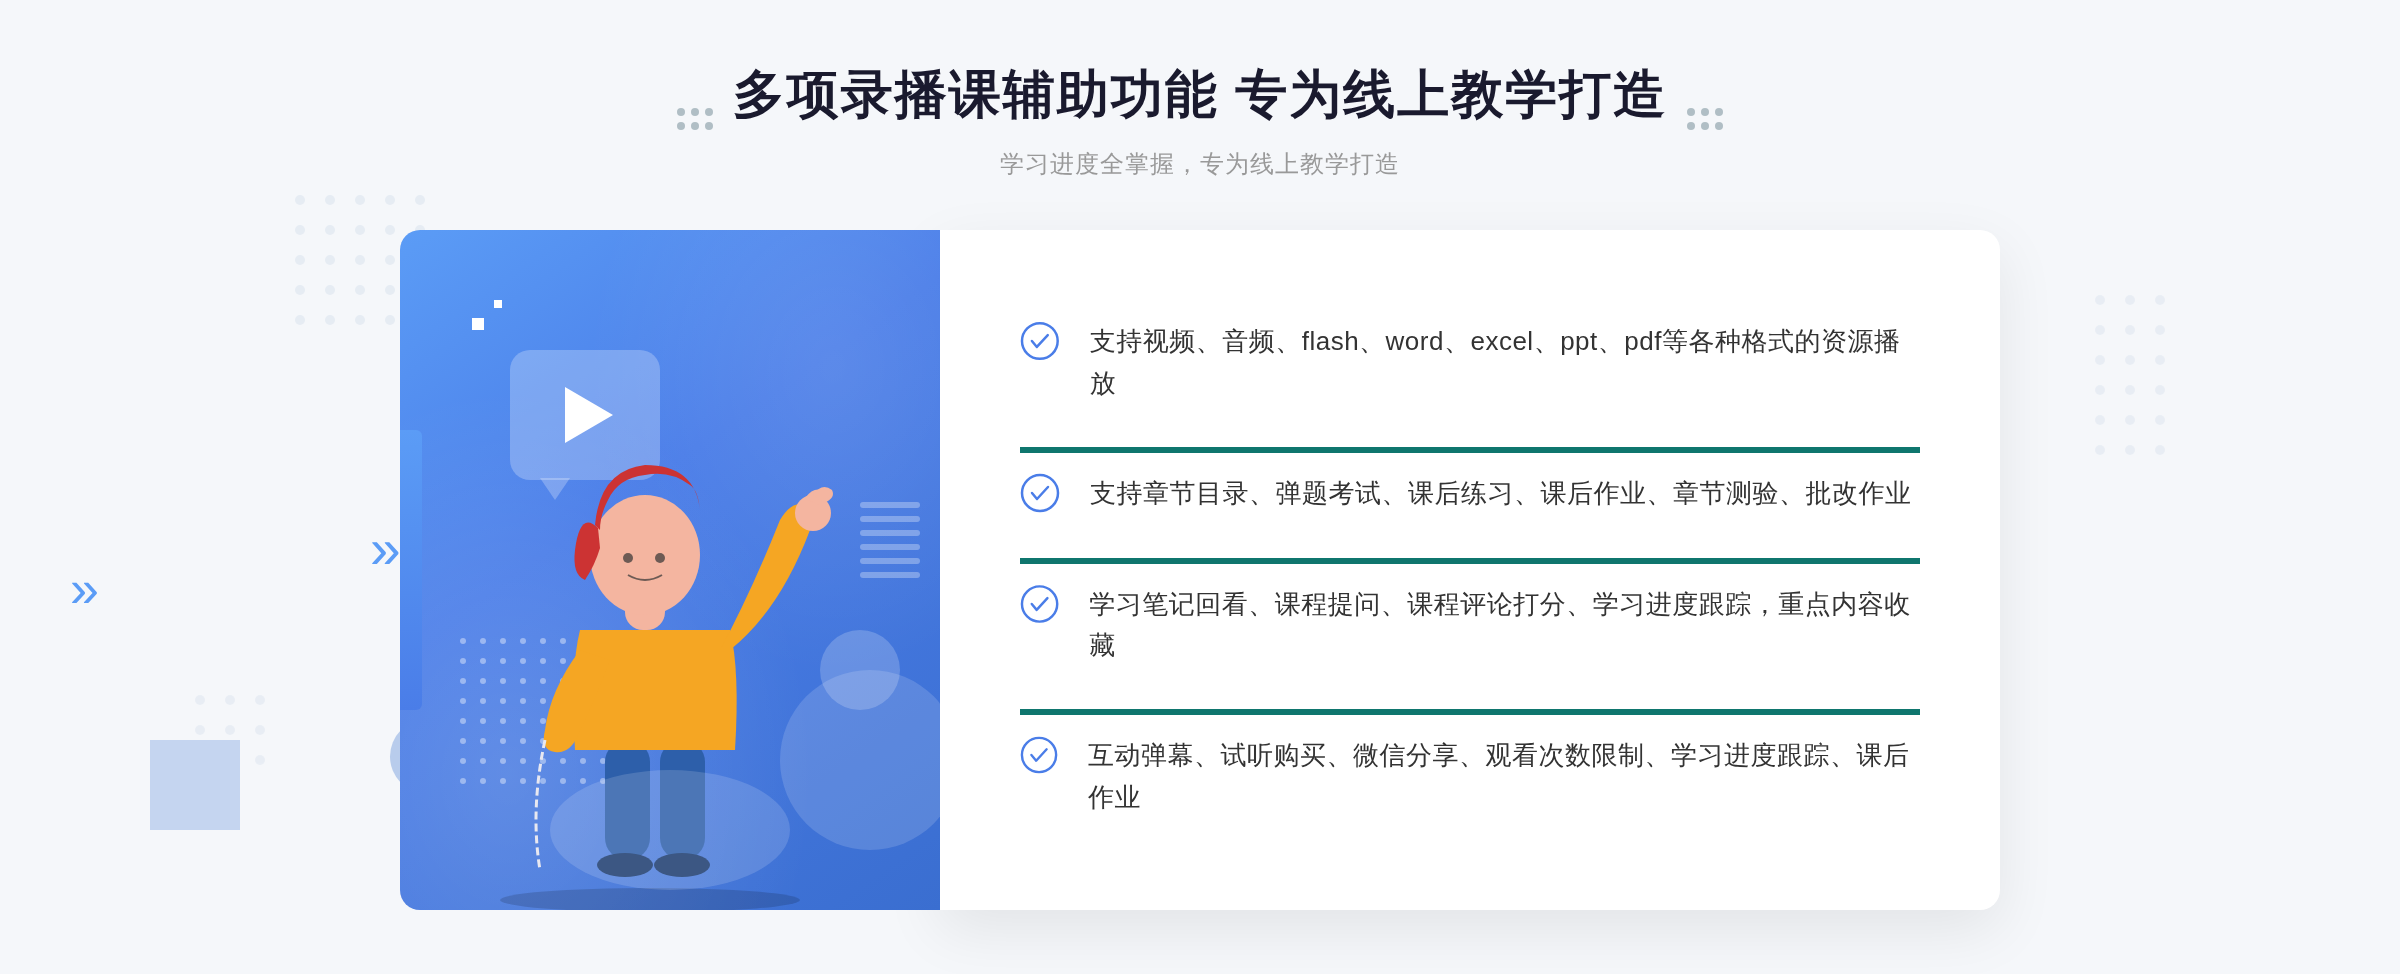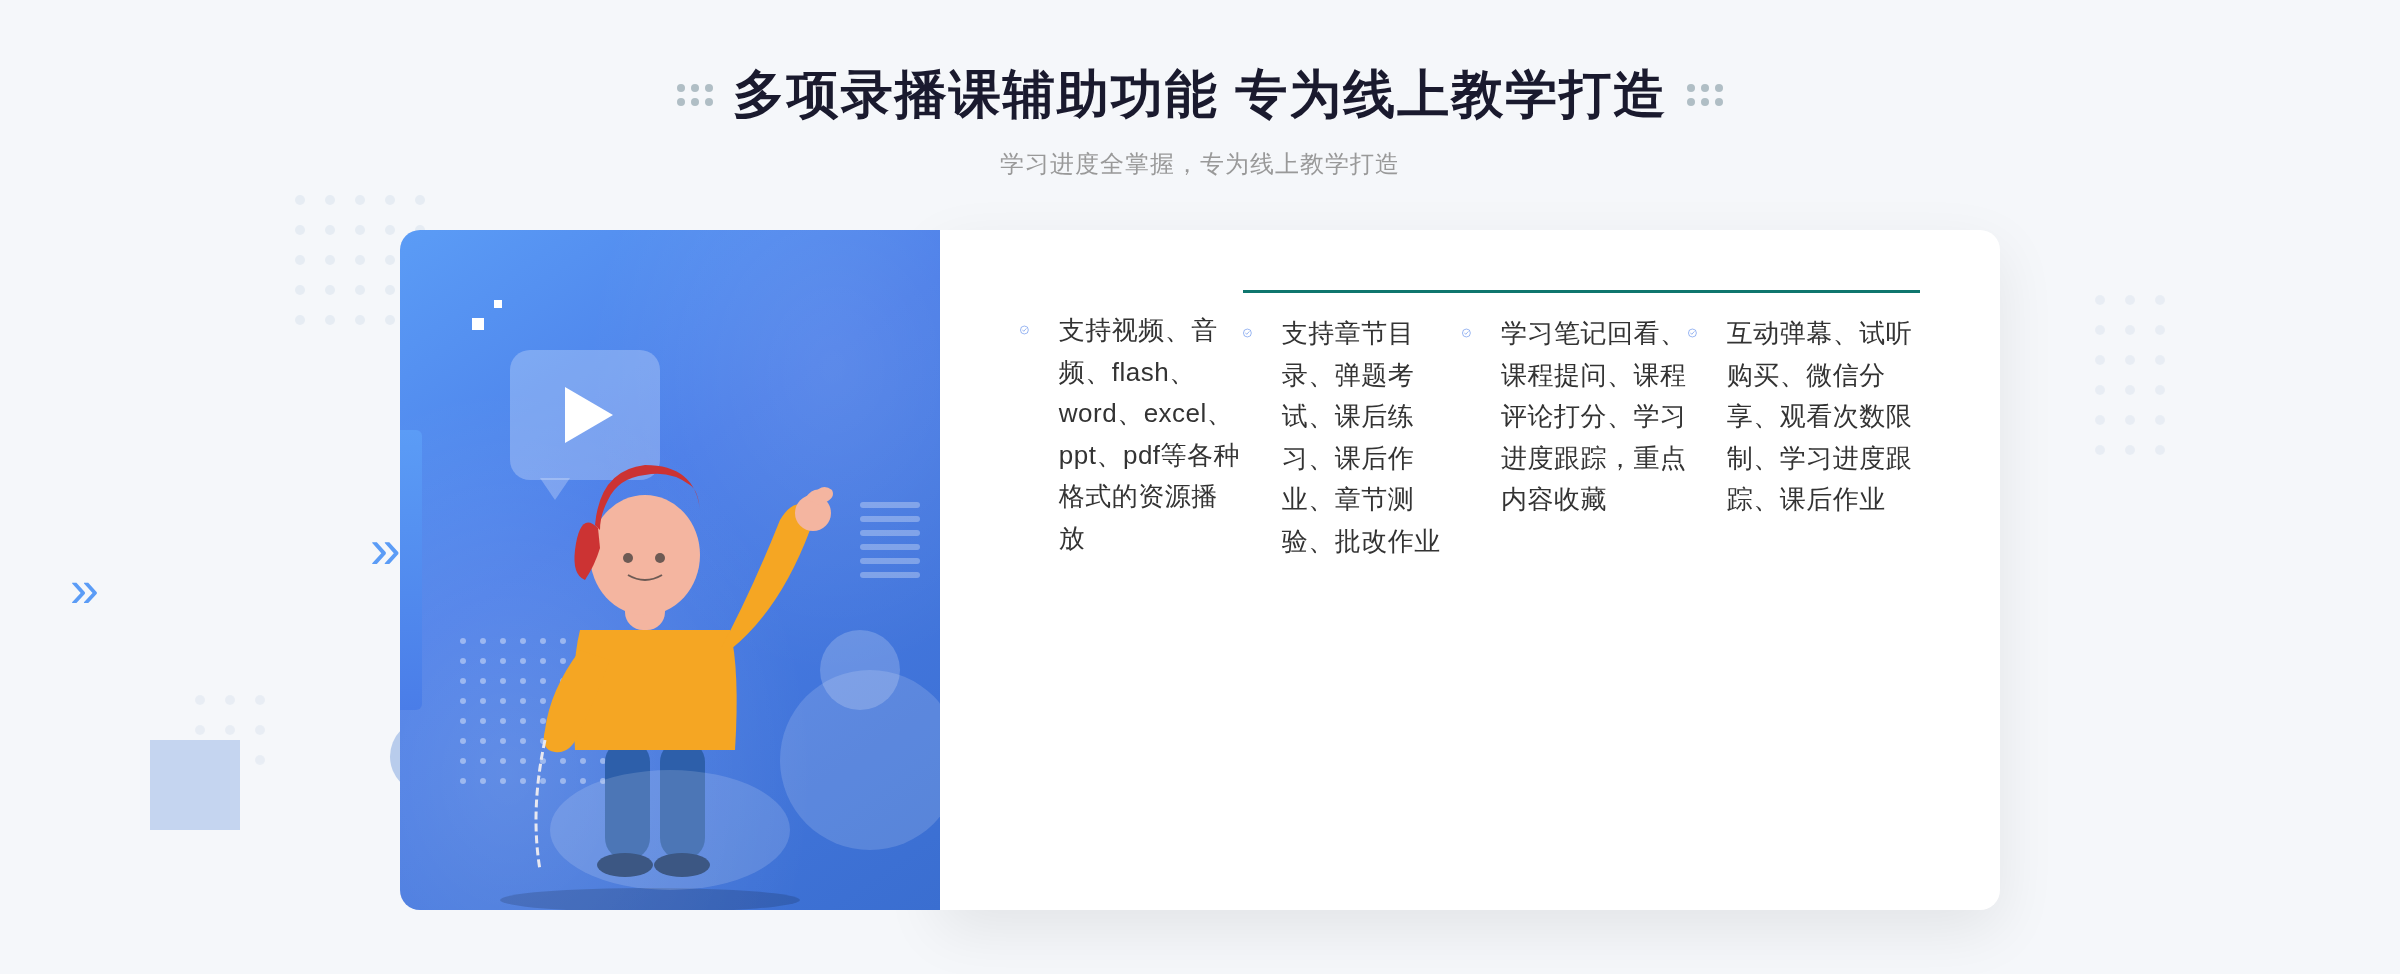--- a/index.html
+++ b/index.html
@@ -41,21 +41,21 @@
 
     .header-section {
       text-align: center;
       position: relative;
       z-index: 1;
       margin-bottom: 50px;
     }
 
     .header-title-row {
       display: flex;
-      align-items: center;
+      align-items: flex-end;
       justify-content: center;
       gap: 20px;
       margin-bottom: 18px;
     }
 
     .deco-dots-grid {
       display: grid;
       grid-template-columns: repeat(3, 8px);
       grid-template-rows: repeat(2, 8px);
       gap: 6px;
@@ -215,35 +215,35 @@
       border-radius: 3px;
     }
 
     
     .features-panel {
       flex: 1;
       background: white;
       border-radius: 0 20px 20px 0;
       padding: 60px 80px;
       display: flex;
-      flex-direction: row;
+      flex-direction: column;
       justify-content: space-around;
       min-height: 680px;
       box-shadow: 0 20px 60px rgba(0,0,0,0.08);
     }
 
     .feature-item {
       display: flex;
       align-items: flex-start;
       gap: 30px;
       padding: 20px 0;
     }
 
     .feature-item + .feature-item {
-      border-top: 3px solid #0f766e;
+      border-top: 6px solid #0f766e;
     }
 
     .feature-text {
       font-size: 26px;
       color: #333;
       line-height: 1.6;
       letter-spacing: 0.5px;
     }
 
     

